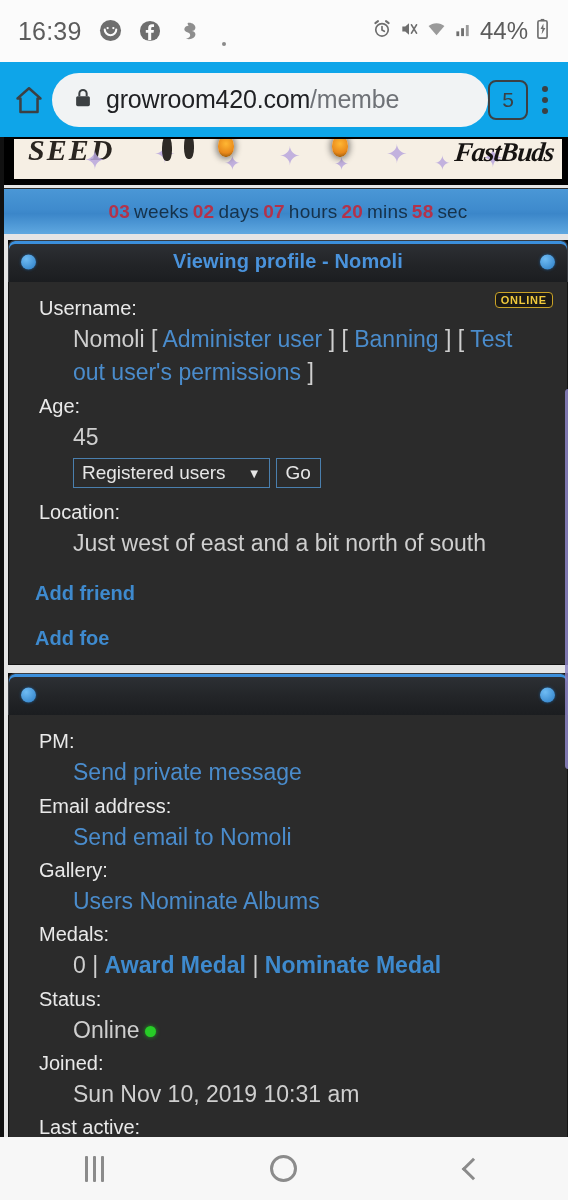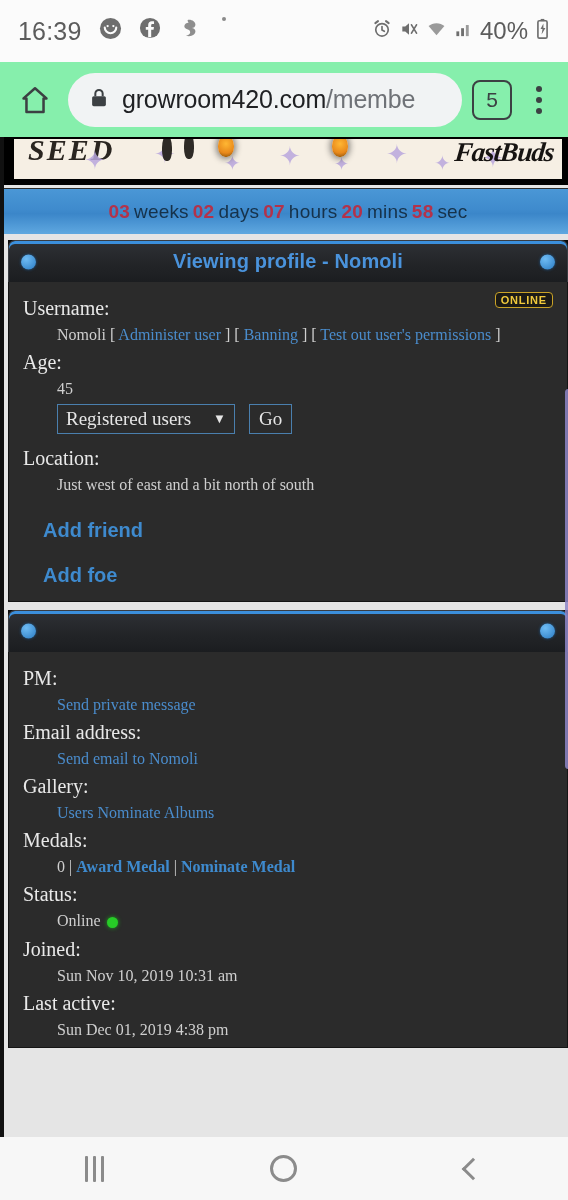--- a/index.html
+++ b/index.html
@@ -10,31 +10,31 @@
     font-family: "Liberation Sans", sans-serif;
     overflow: hidden;
   }
   .phone { position: relative; width: 568px; height: 1200px; background:#111; }
 
   
   .statusbar{
     height:62px; background:#fbfbfb; display:flex; align-items:center;
     padding:0 18px; color:#6e6e6e;
   }
-  .sb-left{ display:flex; align-items:flex-start; gap:17px; flex:1; }
+  .sb-left{ display:flex; align-items:flex-end; gap:17px; flex:1; }
   .sb-time{ font-size:25px; color:#5c5c5c; letter-spacing:.2px; font-weight:400; }
   .sb-right{ display:flex; align-items:center; gap:7px; }
   .sb-pct{ font-size:24px; color:#5c5c5c; }
   .ic{ display:inline-block; vertical-align:middle; }
   .sb-dot{ width:4px;height:4px;border-radius:50%;background:#8a8a8a;display:inline-block;margin-left:5px;}
 
   
   .browserbar{
-    height:75px; background:#86efac; display:flex; align-items:center;
-    padding:0 12px; gap:10px;
+    height:75px; background:#0ea5e9; display:flex; align-items:center;
+    padding:0 6px; gap:0;
   }
   .home-btn{ width:46px;height:46px;display:flex;align-items:center;justify-content:center;flex:0 0 auto;}
   .urlbox{
     flex:1; height:54px; background:#f1f3f4; border-radius:27px;
     display:flex; align-items:center; padding:0 20px; gap:12px; overflow:hidden;
   }
   .url-text{
     font-size:25px; color:#202124; white-space:nowrap; overflow:hidden;
     letter-spacing:-.2px;
   }
@@ -111,48 +111,48 @@
     box-shadow:0 0 3px #1b5b96;
   }
   .panel-head .knob.l{ left:12px; }
   .panel-head .knob.r{ right:12px; }
   .panel-body{
     background:#2b2b2b; border:1px solid #151515; border-top:none;
     padding:12px 0 14px 0;
   }
 
   
-  .field{ padding:0 14px; margin-bottom:2px;font-family:Liberation Serif, serif; }
+  .field{ padding:0 30px; margin-bottom:2px; }
   .f-label{ font-size:20px; color:#e9e9e9; line-height:1.45; }
-  .f-value{ font-size:16px; color:#cfcfcf; line-height:1.45; padding-left:34px; }
+  .f-value{ font-size:23px; color:#cfcfcf; line-height:1.45; padding-left:34px; }
   a, .lnk{ color:#4a8ccc; text-decoration:none; }
   .lnk-b{ color:#3e8ace; font-weight:700; text-decoration:none; }
   .brk{ color:#cfcfcf; }
 
   .online-badge{
     position:absolute; right:14px; top:10px;
     border:1.5px solid #c9a227; border-radius:4px;
     color:#f0c93c; font-size:11px; font-weight:700; letter-spacing:.8px;
     padding:1px 5px; background:#1b1a16;
   }
   .rel{ position:relative; }
 
-  .ctrl-row{ padding-left:34px; display:flex; align-items:center; gap:14px; margin:4px 0 10px 0;}
+  .ctrl-row{ padding-left:34px; display:flex; align-items:center; gap:6px; margin:4px 0 10px 0;}
   .select{
     background:#2b2b2b; border:1.5px solid #4a7fae; color:#e6e6e6;
     font-size:19px; padding:3px 8px; display:flex; align-items:center; gap:22px;
     min-width:150px; justify-content:space-between;
   }
   .select .caret{ font-size:13px; color:#e6e6e6; }
   .go-btn{
     background:#2b2b2b; border:1.5px solid #4a7fae; color:#e6e6e6;
     font-size:19px; padding:3px 9px;
   }
 
-  .spaced-link{ padding-left:34px; margin:22px 0 0 0; }
+  .spaced-link{ padding-left:26px; margin:22px 0 0 0; }
   .spaced-link a{ font-size:20px; font-weight:700; color:#3e8ace; }
 
   .status-dot{ display:inline-block; width:11px;height:11px;border-radius:50%;
     background:#27cc27; box-shadow:0 0 4px #1ea01e; margin-left:6px; vertical-align:middle;}
 
   
   .scrollbar{
     position:absolute; right:0; top:252px; width:7px; height:380px;
     background:#8e86c8; border-radius:4px; opacity:.85;
   }
@@ -216,21 +216,21 @@
             <path d="M12 19.5l-9.5-11C5 6.2 8.3 5 12 5s7 1.2 9.5 3.5z" fill="#9a9a9a"></path>
           </svg>
       </span>
       <span class="ic">
         <svg width="19" height="20" viewBox="0 0 24 24">
             <rect x="3" y="15" width="3.6" height="6" fill="#6e6e6e"></rect>
             <rect x="9" y="11" width="3.6" height="10" fill="#6e6e6e"></rect>
             <rect x="15" y="7" width="3.6" height="14" fill="#9a9a9a"></rect>
           </svg>
       </span>
-      <span class="sb-pct">40%</span>
+      <span class="sb-pct">44%</span>
       <span class="ic">
         <svg width="15" height="22" viewBox="0 0 14 24">
             <rect x="2" y="3" width="10" height="19" rx="1.6" fill="none" stroke="#6e6e6e" stroke-width="1.8"></rect>
             <rect x="5" y="1" width="4" height="2.4" fill="#6e6e6e"></rect>
             <path d="M8 6l-3.2 6H7l-1 6 4.2-7H8z" fill="#6e6e6e"></path>
           </svg>
       </span>
     </div>
   </div>
 

